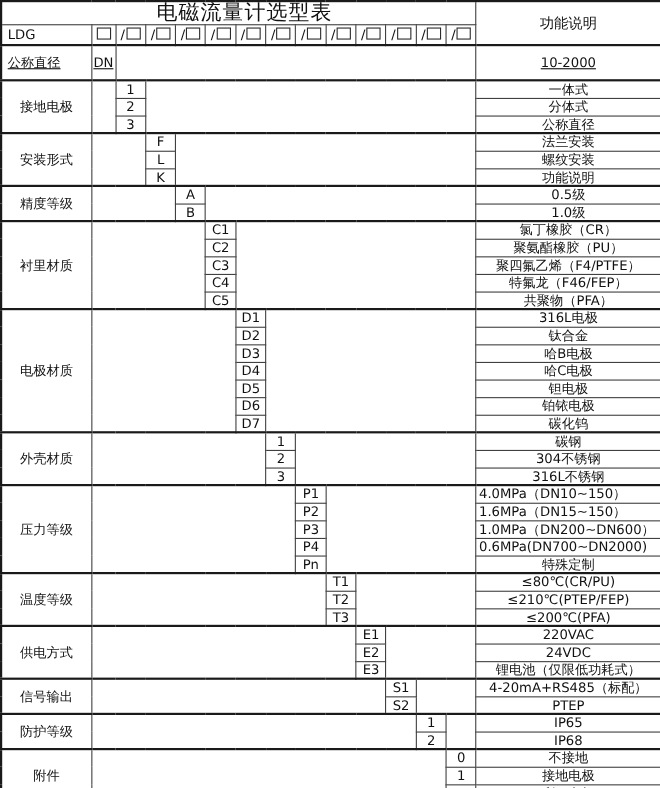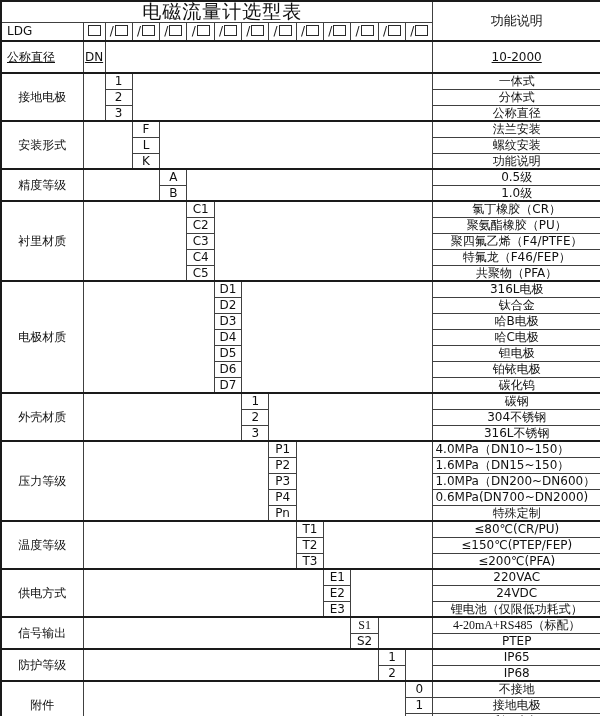--- a/index.html
+++ b/index.html
@@ -226,42 +226,42 @@
       </tr>
       <tr class="cat-start" style="height: 16px;">
         <td rowspan="3">温度等级</td>
         <td colspan="8" rowspan="3"></td>
         <td>T1</td>
         <td colspan="4" rowspan="3"></td>
         <td>≤80℃(CR/PU)</td>
       </tr>
       <tr style="height: 16px;">
         <td>T2</td>
-        <td>≤150℃(PTEP/FEP)</td>
+        <td>≤210℃(PTEP/FEP)</td>
       </tr>
       <tr style="height: 16px;">
         <td>T3</td>
         <td>≤200℃(PFA)</td>
       </tr>
       <tr class="cat-start" style="height: 16px;">
         <td rowspan="3">供电方式</td>
         <td colspan="9" rowspan="3"></td>
         <td>E1</td>
         <td colspan="3" rowspan="3"></td>
         <td>220VAC</td>
       </tr>
       <tr style="height: 16px;">
         <td>E2</td>
         <td>24VDC</td>
       </tr>
       <tr style="height: 16px;">
         <td>E3</td>
         <td>锂电池（仅限低功耗式）</td>
       </tr>
-      <tr class="cat-start" style="height: 16px; font-family: Liberation Serif, serif;">
+      <tr class="cat-start" style="height: 16px;">
         <td rowspan="2">信号输出</td>
         <td colspan="10" rowspan="2"></td>
         <td>S1</td>
         <td colspan="2" rowspan="2"></td>
         <td>4-20mA+RS485（标配）</td>
       </tr>
       <tr style="height: 16px;">
         <td>S2</td>
         <td>PTEP</td>
       </tr>

